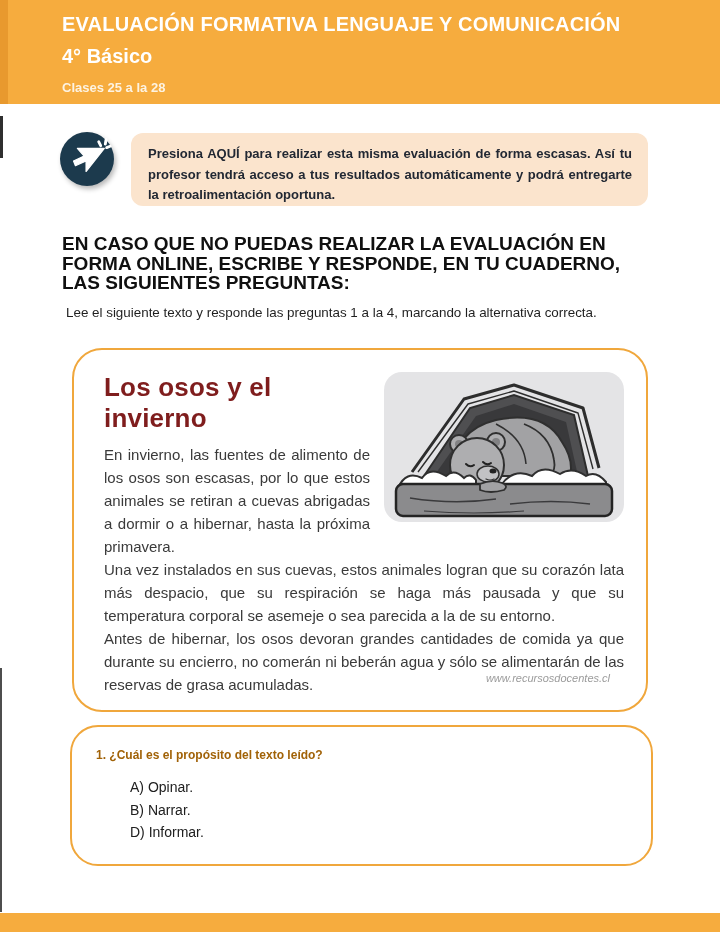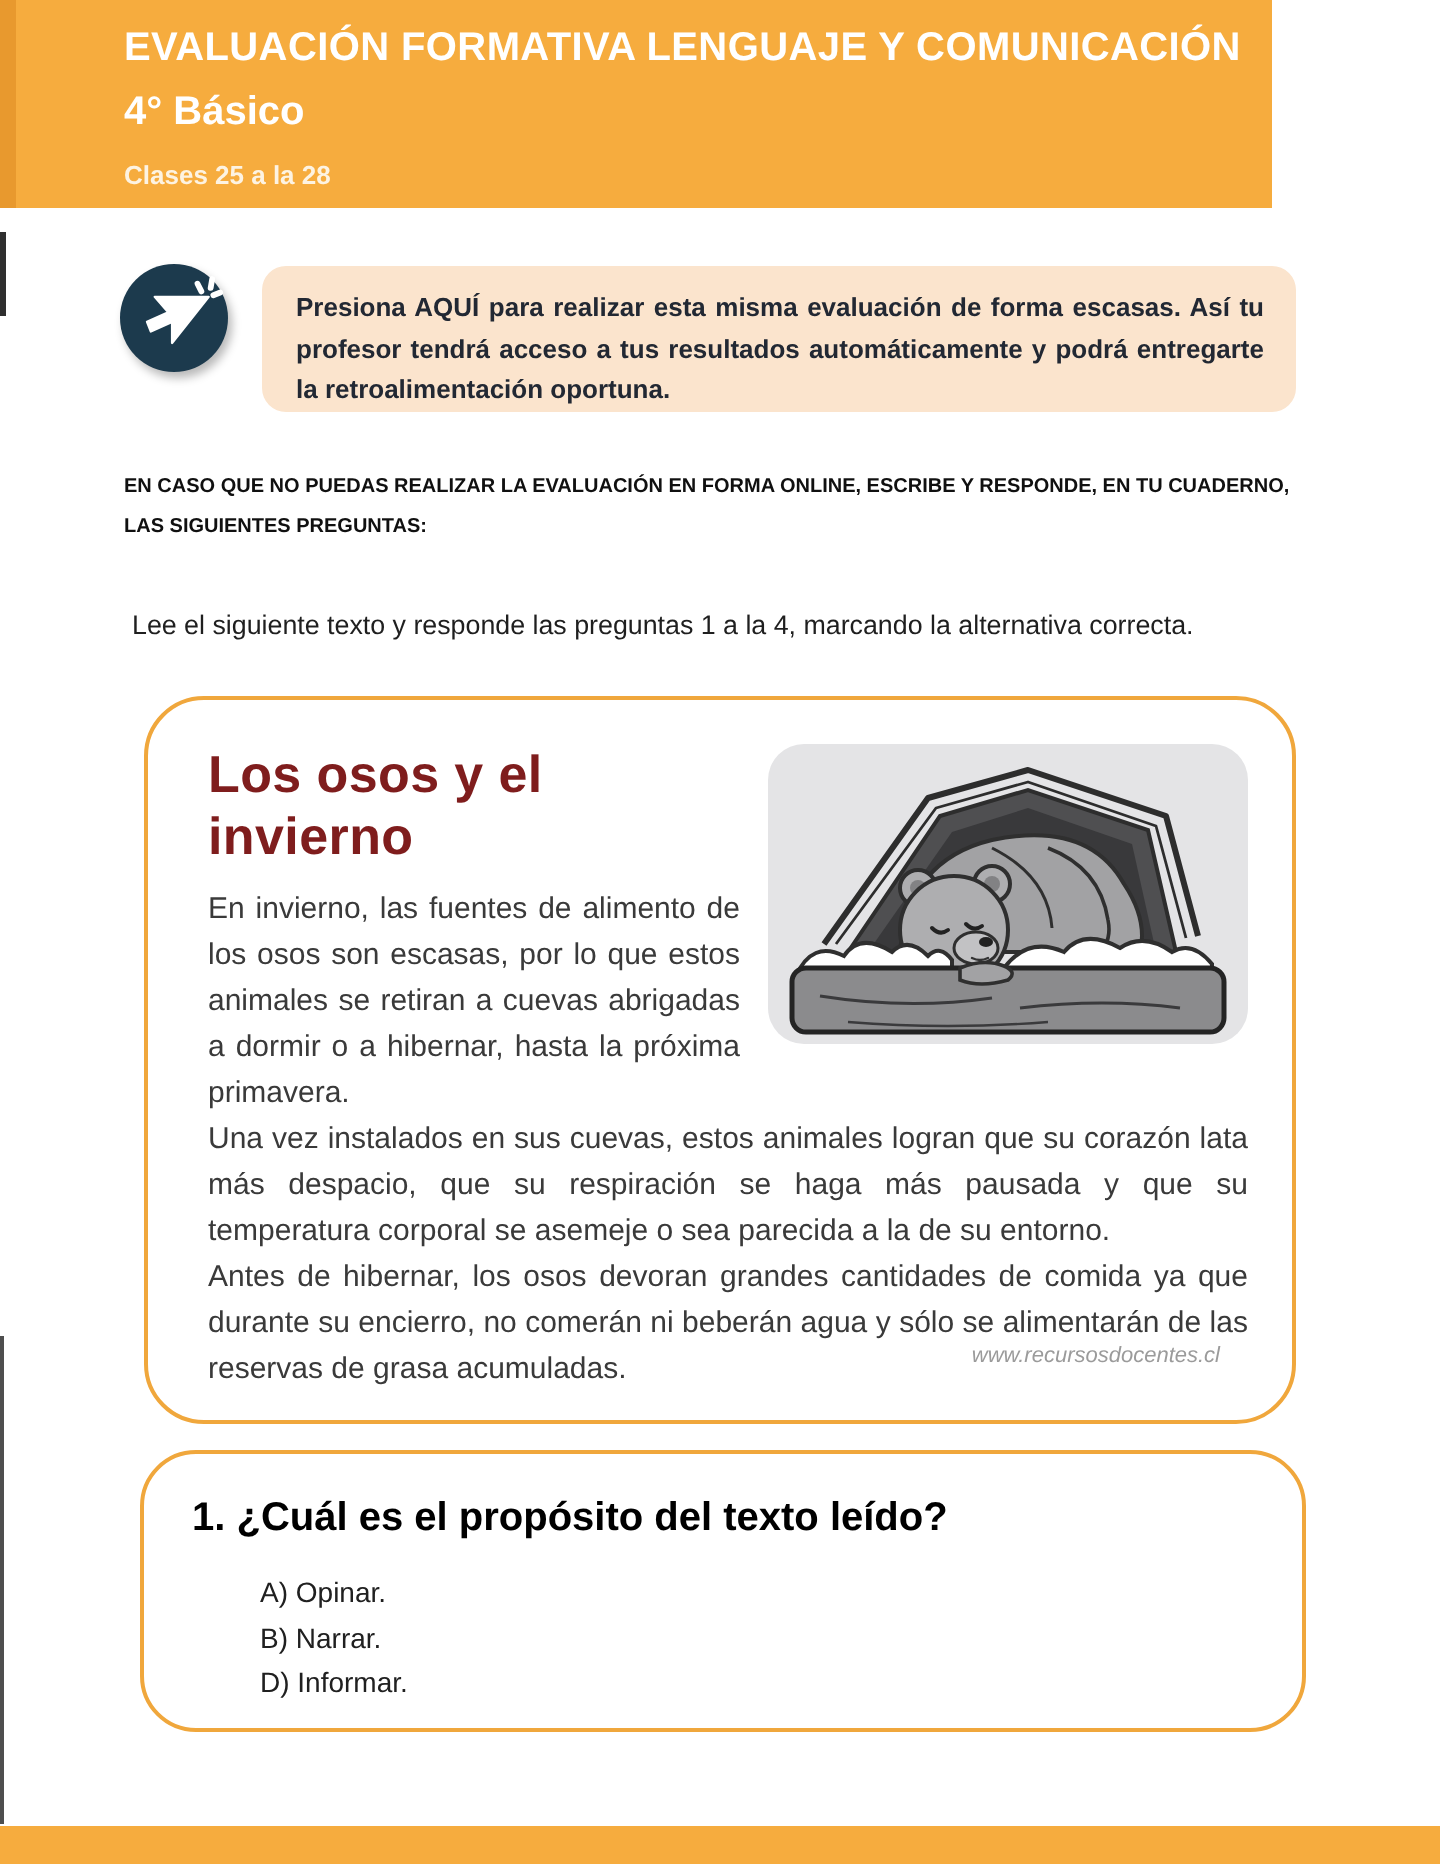--- a/index.html
+++ b/index.html
@@ -2,21 +2,21 @@
 <html><head>
 <meta charset="utf-8">
 <style>
   html,body { margin:0; padding:0; background:#ffffff; }
   .page {
     position:relative; width:720px; height:932px; background:#ffffff;
     overflow:hidden; font-family:"Liberation Sans", sans-serif;
   }
 
   
-  .header-band { position:absolute; left:0; top:0; width:636px; height:104px; background:#F6AC3E; }
+  .header-band { position:absolute; left:0; top:0; width:720px; height:104px; background:#F6AC3E; }
   .header-edge { position:absolute; left:0; top:0; width:8px; height:104px; background:#E8992E; }
   .header-title {
     position:absolute; left:62px; top:13px; width:640px;
     color:#ffffff; font-size:20px; font-weight:bold; letter-spacing:0.2px;
   }
   .header-subtitle {
     position:absolute; left:62px; top:45px;
     color:#ffffff; font-size:20px; font-weight:bold;
   }
   .header-classes {
@@ -41,21 +41,21 @@
     padding:11px 16px 10px 17px;
   }
   .callout-text {
     font-size:13px; line-height:20.5px; font-weight:bold; color:#222833;
     text-align:justify; margin:0;
   }
 
   
   .offline-note {
     position:absolute; left:62px; top:234px; width:598px;
-    font-size:10px; line-height:19.5px; font-weight:bold; color:#101010;
+    font-size:19px; line-height:19.5px; font-weight:bold; color:#101010;
   }
   .reading-prompt {
     position:absolute; left:66px; top:305px; width:600px;
     font-size:13.4px; color:#1f1f1f;
   }
 
   
   .passage-box {
     position:absolute; left:72px; top:348px; width:576px; height:364px;
     border:2.5px solid #F0A73C; border-radius:30px; box-sizing:border-box;
@@ -78,21 +78,21 @@
     position:absolute; right:36px; bottom:26px;
     font-size:11px; font-style:italic; color:#9b9b9b;
   }
 
   
   .question-box {
     position:absolute; left:70px; top:725px; width:583px; height:141px;
     border:2.5px solid #F0A73C; border-radius:28px; box-sizing:border-box;
     background:#ffffff; padding:21px 24px 0 24px;
   }
-  .question-prompt { font-size:20px; font-weight:bold; color:#000000; margin:0; }
+  .question-prompt { font-size:12px; font-weight:bold; color:#a16207; margin:0; }
   .option-list { margin:14px 0 0 34px; }
   .option-item { font-size:14px; line-height:22.5px; color:#202020; }
 
   
   .footer-band { position:absolute; left:0; top:913px; width:720px; height:19px; background:#F6AC3E; }
 </style>
 </head>
 <body>
 
 <div class="page">

